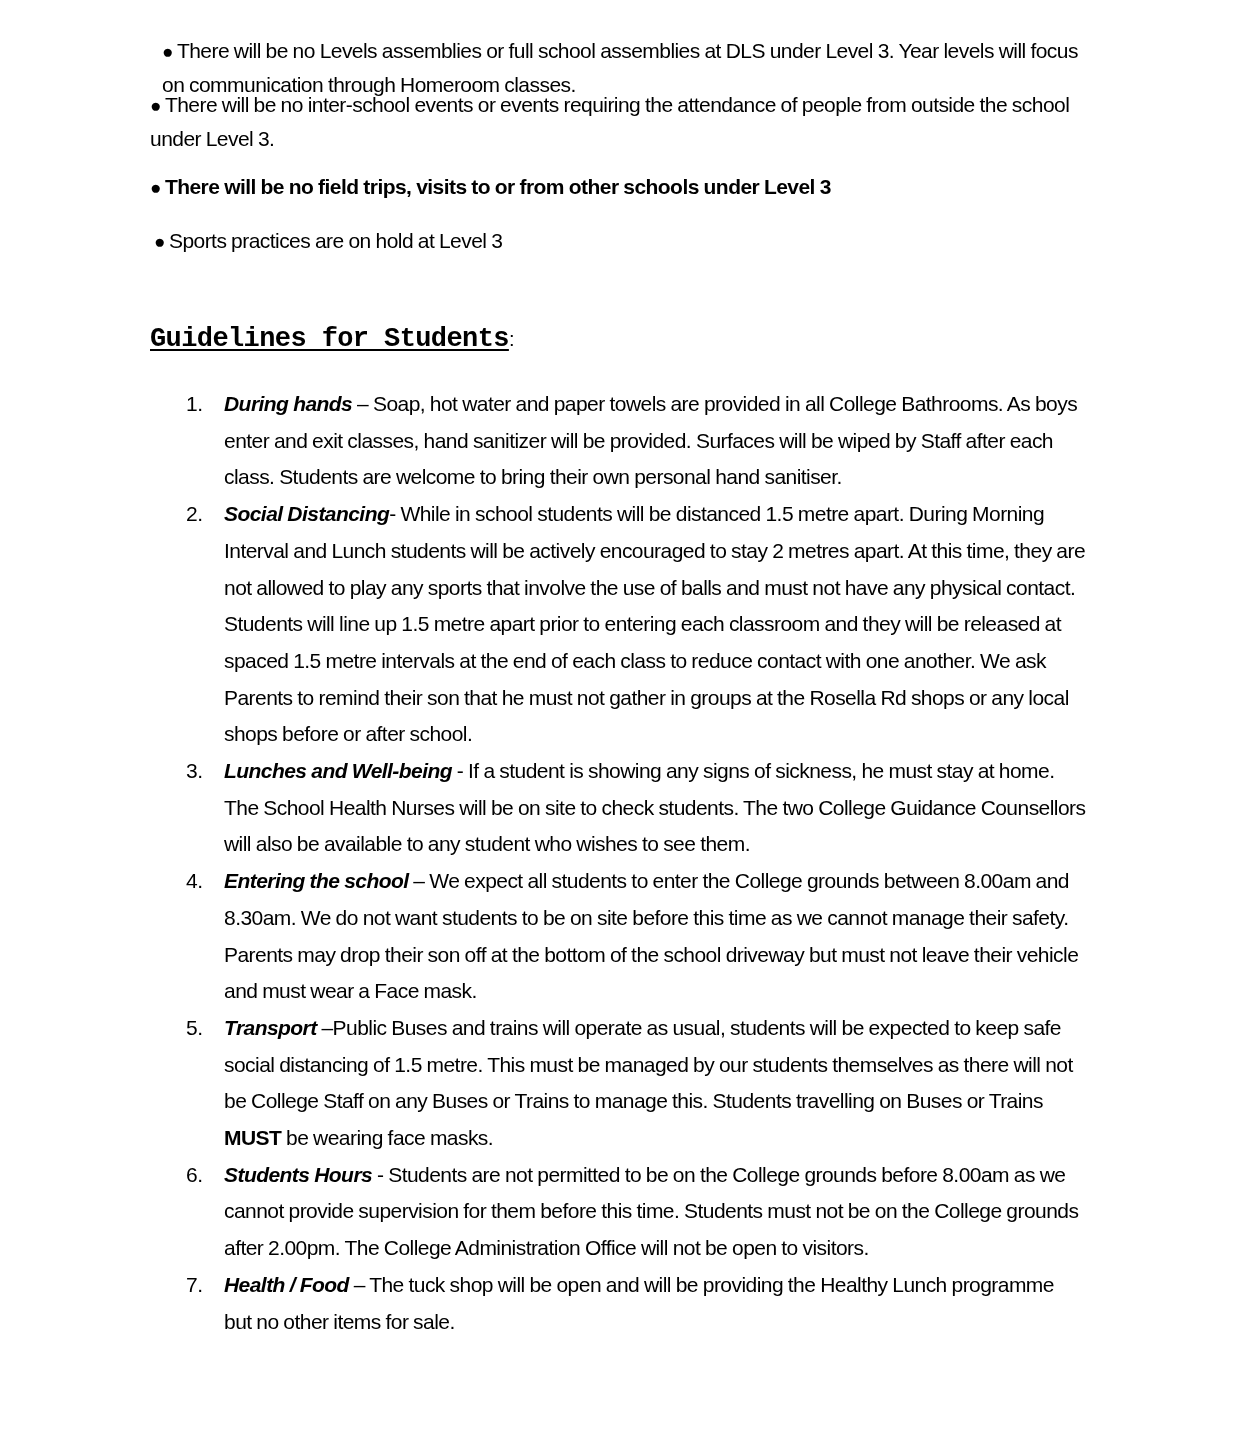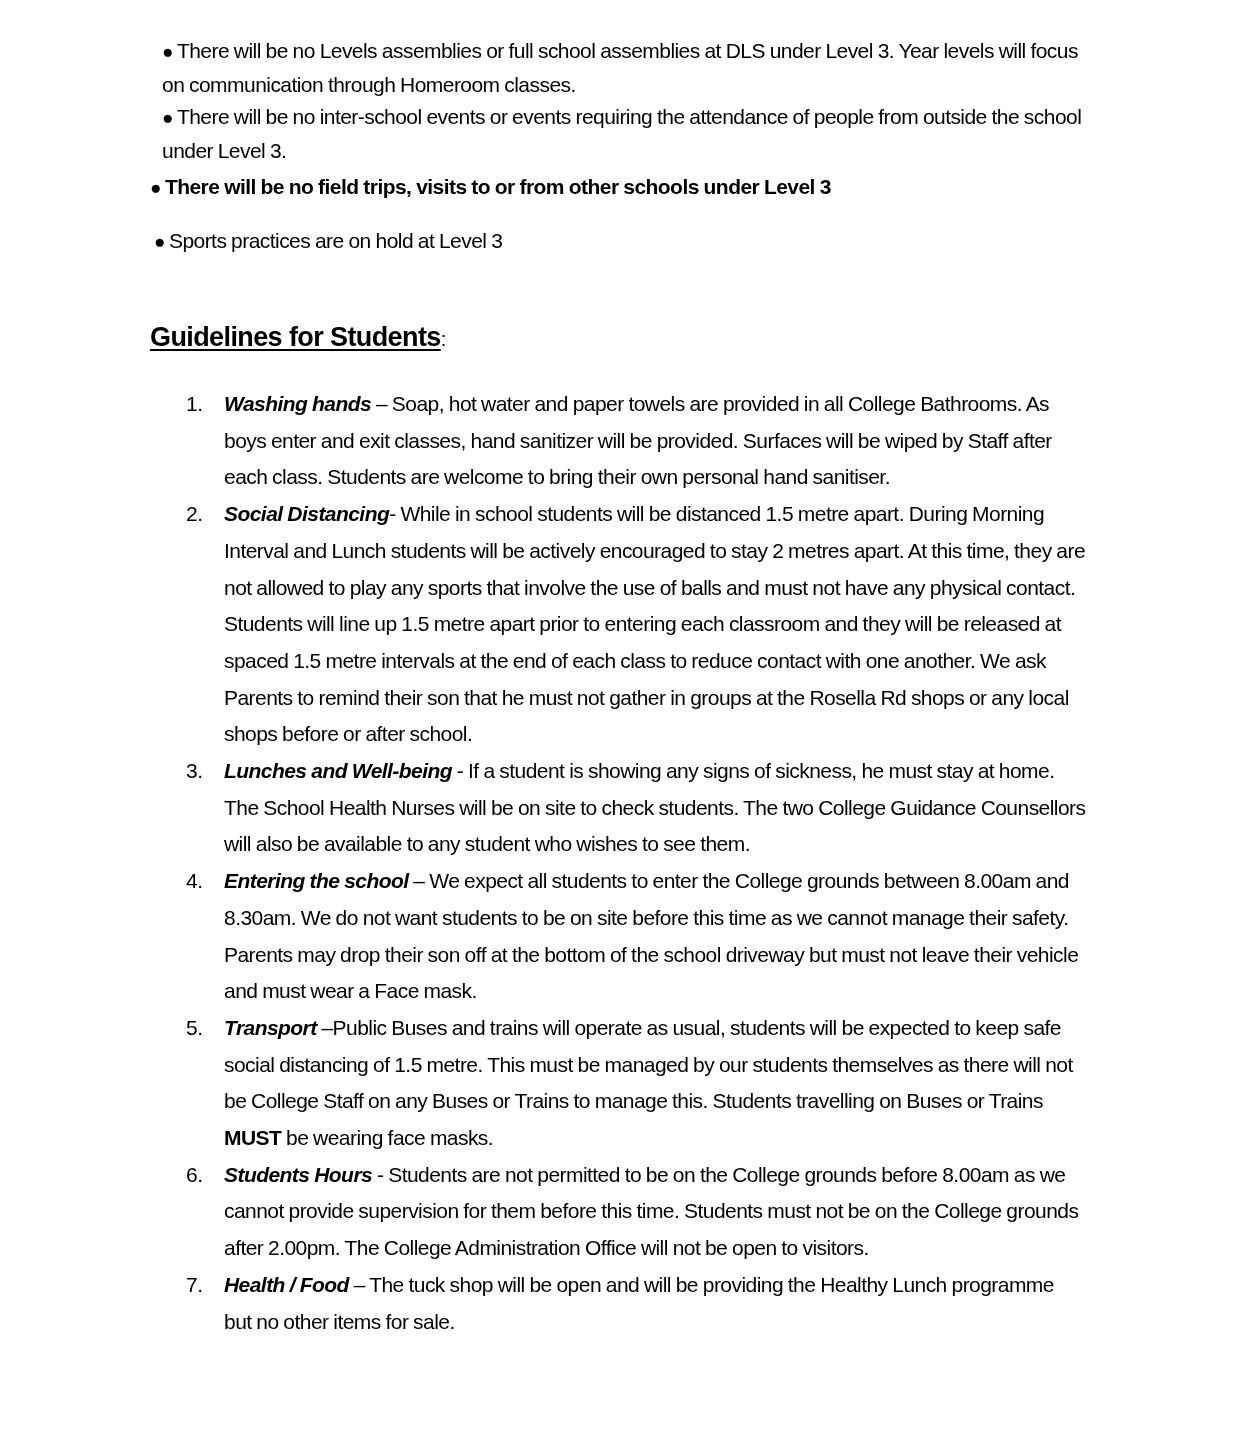--- a/index.html
+++ b/index.html
@@ -29,21 +29,21 @@
     }
     .bullet-glyph { margin-right: 4px; font-size: 19px; }
     .heading {
       position: absolute;
       left: 0;
       top: 322px;
       font-size: 27px;
       font-weight: bold;
       letter-spacing: -0.6px;
     }
-    .heading .htext { text-decoration: underline; text-decoration-thickness: 2px; text-underline-offset: 3px; }
+    .heading .htext { text-decoration: underline; text-decoration-thickness: 2px; text-underline-offset: 3px; font-family: Liberation Mono, monospace; }
     .heading .colon { font-weight: normal; font-size: 20px; }
     .list {
       position: absolute;
       left: 36px;
       top: 386px;
       width: 900px;
     }
     .li {
       position: relative;
       padding-left: 38px;
@@ -62,41 +62,41 @@
   </style>
 </head>
 <body>
 
 <div class="page">
 
   <p class="bullet-para" style="top:22px; margin:12px;">
     <span class="bullet-glyph">●</span><span>There will be no Levels assemblies or full school assemblies at DLS under Level 3. Year levels will focus on communication through Homeroom classes.</span>
   </p>
 
-  <p class="bullet-para" style="top:88px; margin:12px;">
+  <p class="bullet-para" style="top:88px; margin:0;">
     <span class="bullet-glyph">●</span><span>There will be no inter-school events or events requiring the attendance of people from outside the school under Level 3.</span>
   </p>
 
   <p class="bullet-para" style="top:170px; margin:0;font-weight:bold;">
     <span class="bullet-glyph">●</span><span>There will be no field trips, visits to or from other schools under Level 3</span>
   </p>
 
   <p class="bullet-para" style="top:220px; margin:4px;">
     <span class="bullet-glyph">●</span><span>Sports practices are on hold at Level 3</span>
   </p>
 
   <div class="heading">
     <span class="htext">Guidelines for Students</span><span class="colon">:</span>
   </div>
 
   <div class="list">
 
     <div class="li">
       <span class="num">1.</span>
-      <span class="title">Washing hands</span><span> – Soap, hot water and paper towels are provided in all College Bathrooms. As  boys enter and exit classes, hand sanitizer will be provided. Surfaces will be wiped by Staff after each class. Students are welcome to bring their own personal hand sanitiser.</span>
+      <span class="title">During hands</span><span> – Soap, hot water and paper towels are provided in all College Bathrooms. As  boys enter and exit classes, hand sanitizer will be provided. Surfaces will be wiped by Staff after each class. Students are welcome to bring their own personal hand sanitiser.</span>
     </div>
 
     <div class="li">
       <span class="num">2.</span>
       <span class="title">Social Distancing</span><span>- While in school students will be distanced 1.5 metre apart. During Morning Interval and Lunch students will be actively encouraged to stay 2 metres apart. At this time, they are not allowed to play any sports that involve the use of balls and must not have any physical contact. Students will line up 1.5 metre apart prior to entering each classroom and they will be released at spaced 1.5 metre intervals at the end of each class to reduce contact with one another. We ask Parents to remind their son that he must not gather in groups at the Rosella Rd shops or any local shops before or after school.</span>
     </div>
 
     <div class="li">
       <span class="num">3.</span>
       <span class="title">Lunches and Well-being</span><span> - If a student is showing any signs of sickness, he must stay at home. The School Health Nurses will be on site to check students. The two College Guidance Counsellors will also be available to any student who wishes to see them.</span>

